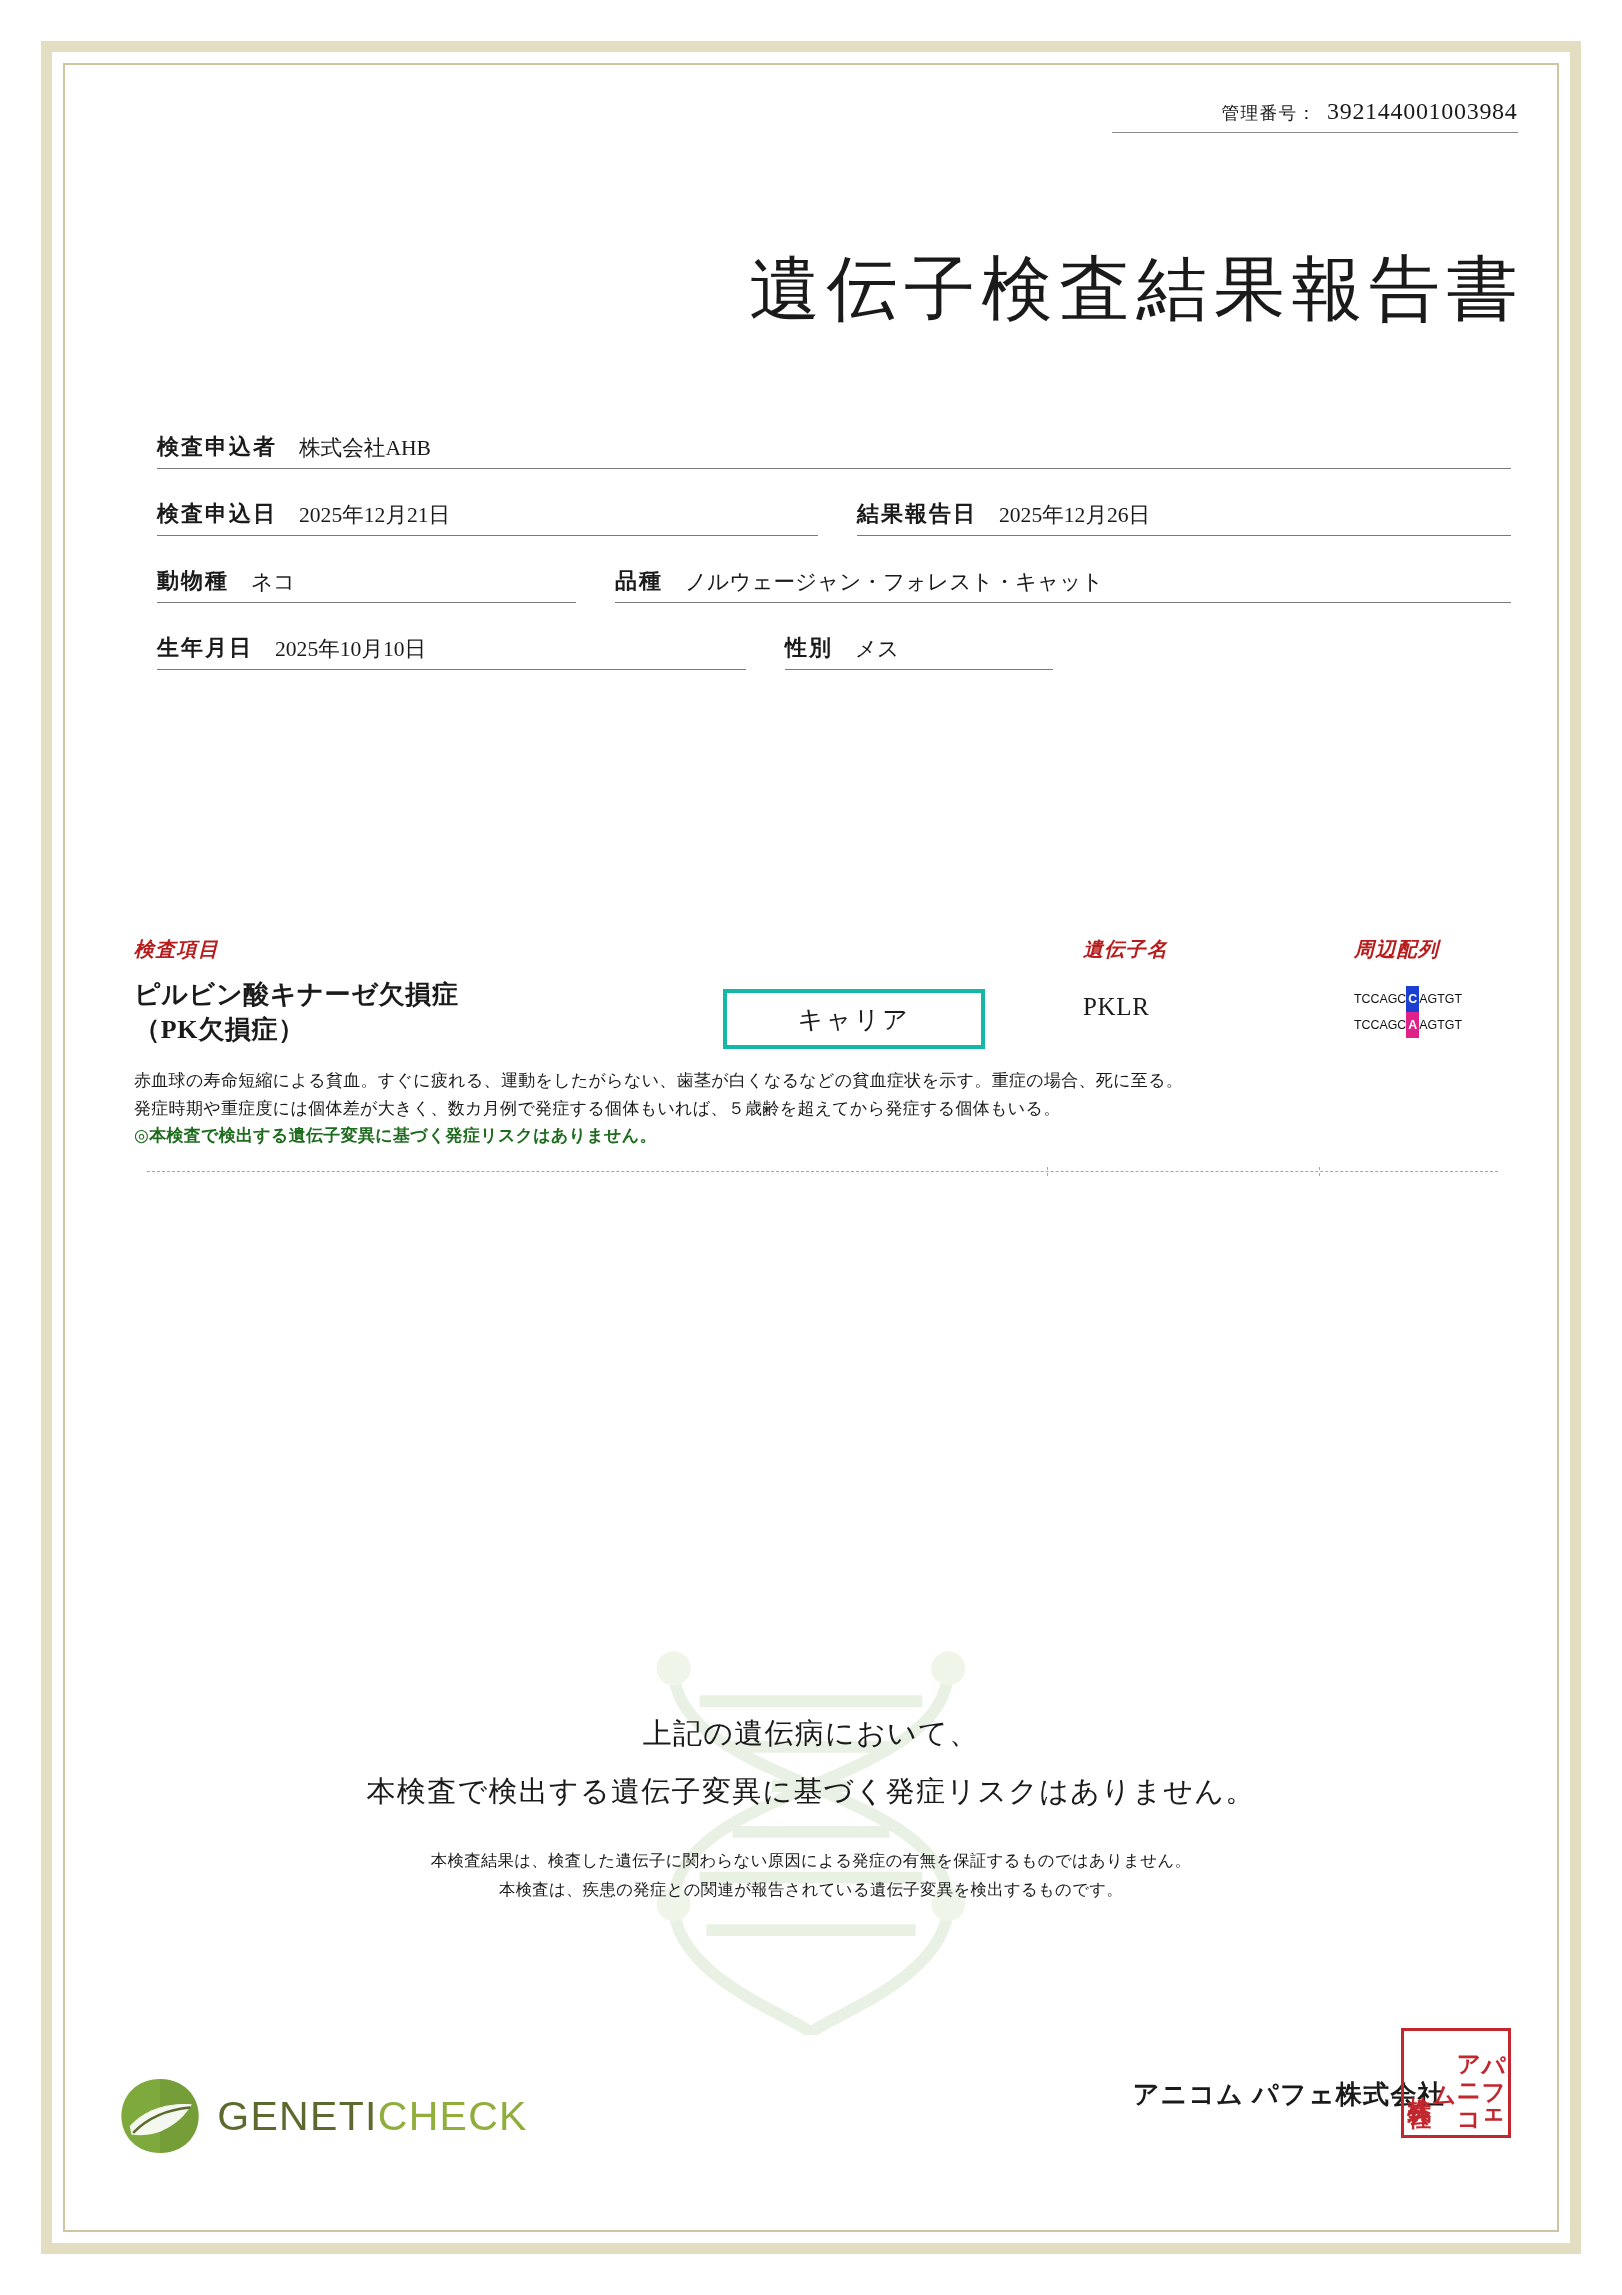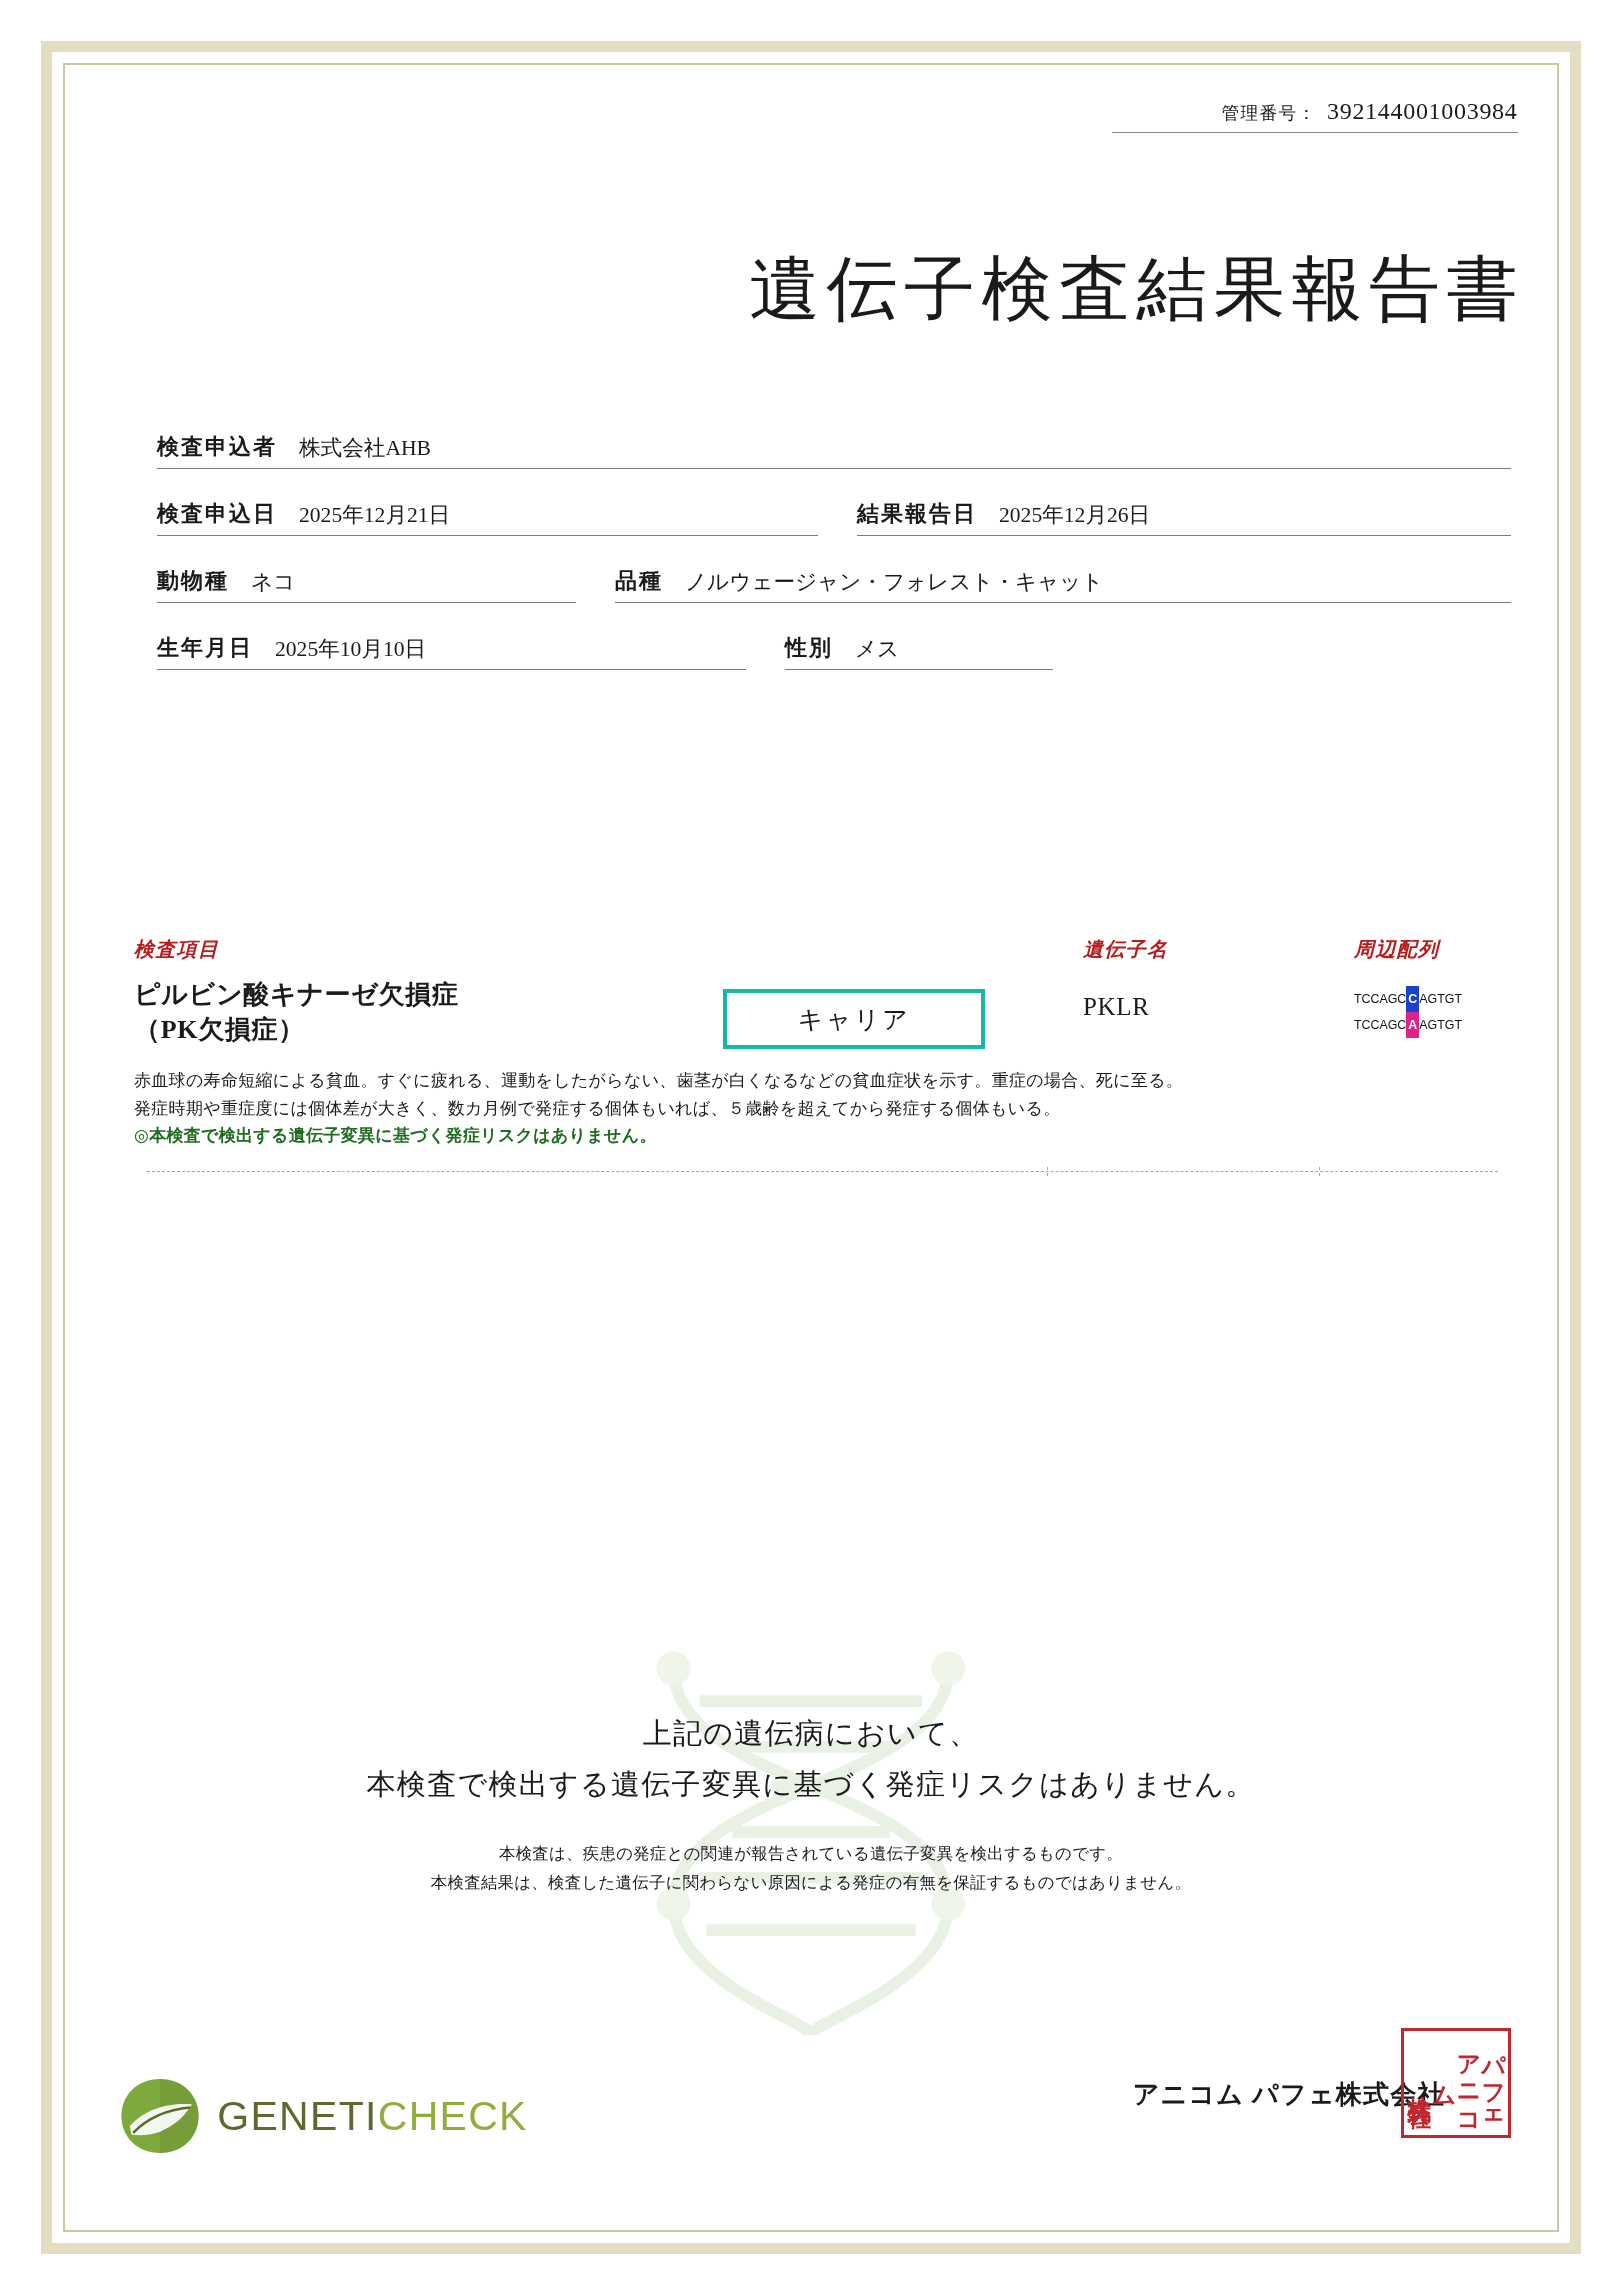--- a/index.html
+++ b/index.html
@@ -235,21 +235,21 @@
     position: absolute;
     top: 1629px;
     left: 0;
     right: 0;
     text-align: center;
     font-family: "Liberation Sans", sans-serif;
   }
   .summary-line1 {
     font-size: 29px;
     letter-spacing: 1.3px;
-    margin-bottom: 11px;
+    margin-bottom: 18px;
   }
   .summary-line2 {
     font-size: 29px;
     letter-spacing: 1.3px;
   }
   .summary-note {
     margin-top: 34px;
     font-size: 16.4px;
     line-height: 1.75;
     letter-spacing: 0.3px;
@@ -428,22 +428,22 @@
         <circle cx="285" cy="20" r="13"></circle>
         <circle cx="75" cy="200" r="13"></circle>
         <circle cx="285" cy="200" r="13"></circle>
       </g>
     </svg>
 
     <div class="summary">
       <div class="summary-line1">上記の遺伝病において、</div>
       <div class="summary-line2">本検査で検出する遺伝子変異に基づく発症リスクはありません。</div>
       <div class="summary-note">
+        <div>本検査結果は、検査した遺伝子に関わらない原因による発症の有無を保証するものではありません。</div>
         <div>本検査は、疾患の発症との関連が報告されている遺伝子変異を検出するものです。</div>
-        <div>本検査結果は、検査した遺伝子に関わらない原因による発症の有無を保証するものではありません。</div>
       </div>
     </div>
 
     <div class="logo-wrap">
       <svg class="logo-mark" viewBox="0 0 100 100">
         <path d="M50 6 C78 6, 96 26, 96 50 C96 74, 78 94, 50 94 C22 94, 4 74, 4 50 C4 26, 22 6, 50 6 Z" fill="#7ea93c"></path>
         <path d="M50 6 C78 6, 96 26, 96 50 C96 74, 78 94, 50 94 Z" fill="#5d7a2a" opacity="0.25"></path>
         <path d="M14 62 C34 40, 62 34, 88 36 C70 66, 40 76, 16 72 Z" fill="#ffffff" opacity="0.92"></path>
         <path d="M18 70 C38 50, 62 42, 86 40" stroke="#5d6a2f" stroke-width="3" fill="none"></path>
       </svg>

